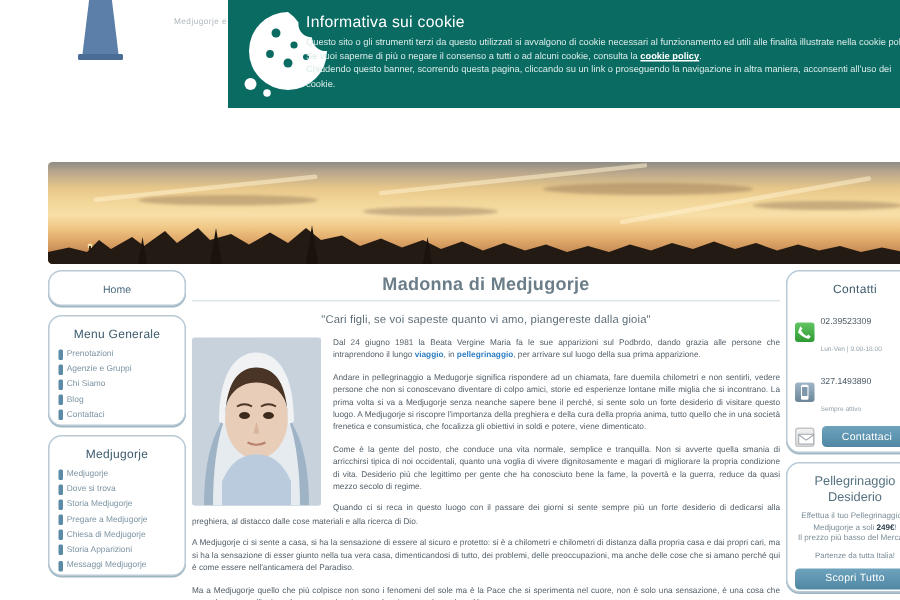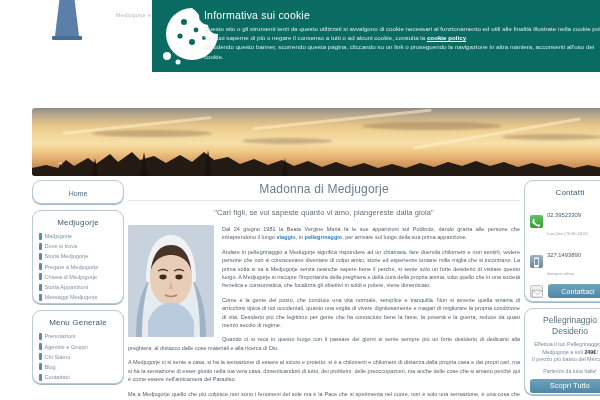--- a/index.html
+++ b/index.html
@@ -97,21 +97,21 @@
     font-size:5.6px; color:#7d94a3; padding:1.6px 0 1.6px 1px;
     cursor:pointer; white-space:nowrap; overflow:hidden;
   }
   .menu-bullet {
     width:2.5px; height:7px; background:#5b8aa6; border-radius:1px; flex:none;
   }
 
   
   .content { position:absolute; left:104px; top:180px; width:392px; }
   .content-title {
-    text-align:center; font-size:12px; color:#6a7d88; font-weight:normal;
+    text-align:center; font-size:12px; color:#6a7d88; font-weight:bold;
     padding:2px 0 3px; letter-spacing:.2px;
   }
   .content-rule { height:1px; background:#dfe6ea; margin:1px 0 7px; }
   .content-quote {
     text-align:center; font-size:7.5px; color:#5d6e79; margin-bottom:8px;
     letter-spacing:.1px;
   }
   .portrait {
     float:left; width:86px; height:112px; margin:0 8px 4px 0;
     border-radius:2px; overflow:hidden; position:relative;
@@ -213,20 +213,44 @@
     </svg>
   </div>
 
   <div class="sidebar-left">
 
     <div class="panel">
       <div class="home-btn">Home</div>
     </div>
 
     <div class="panel">
+      <div class="panel-title">Menu Generale</div>
+      <div class="menu-item">
+        <span class="menu-bullet"></span>
+        <span>Prenotazioni</span>
+      </div>
+      <div class="menu-item">
+        <span class="menu-bullet"></span>
+        <span>Agenzie e Gruppi</span>
+      </div>
+      <div class="menu-item">
+        <span class="menu-bullet"></span>
+        <span>Chi Siamo</span>
+      </div>
+      <div class="menu-item">
+        <span class="menu-bullet"></span>
+        <span>Blog</span>
+      </div>
+      <div class="menu-item">
+        <span class="menu-bullet"></span>
+        <span>Contattaci</span>
+      </div>
+    </div>
+
+    <div class="panel">
       <div class="panel-title">Medjugorje</div>
       <div class="menu-item">
         <span class="menu-bullet"></span>
         <span>Medjugorje</span>
       </div>
       <div class="menu-item">
         <span class="menu-bullet"></span>
         <span>Dove si trova</span>
       </div>
       <div class="menu-item">
@@ -241,44 +265,20 @@
         <span class="menu-bullet"></span>
         <span>Chiesa di Medjugorje</span>
       </div>
       <div class="menu-item">
         <span class="menu-bullet"></span>
         <span>Storia Apparizioni</span>
       </div>
       <div class="menu-item">
         <span class="menu-bullet"></span>
         <span>Messaggi Medjugorje</span>
-      </div>
-    </div>
-
-    <div class="panel">
-      <div class="panel-title">Menu Generale</div>
-      <div class="menu-item">
-        <span class="menu-bullet"></span>
-        <span>Prenotazioni</span>
-      </div>
-      <div class="menu-item">
-        <span class="menu-bullet"></span>
-        <span>Agenzie e Gruppi</span>
-      </div>
-      <div class="menu-item">
-        <span class="menu-bullet"></span>
-        <span>Chi Siamo</span>
-      </div>
-      <div class="menu-item">
-        <span class="menu-bullet"></span>
-        <span>Blog</span>
-      </div>
-      <div class="menu-item">
-        <span class="menu-bullet"></span>
-        <span>Contattaci</span>
       </div>
     </div>
 
   </div>
 
   <div class="content">
     <h1 class="content-title">Madonna di Medjugorje</h1>
     <div class="content-rule"></div>
     <div class="content-quote">"Cari figli, se voi sapeste quanto vi amo, piangereste dalla gioia"</div>
 

